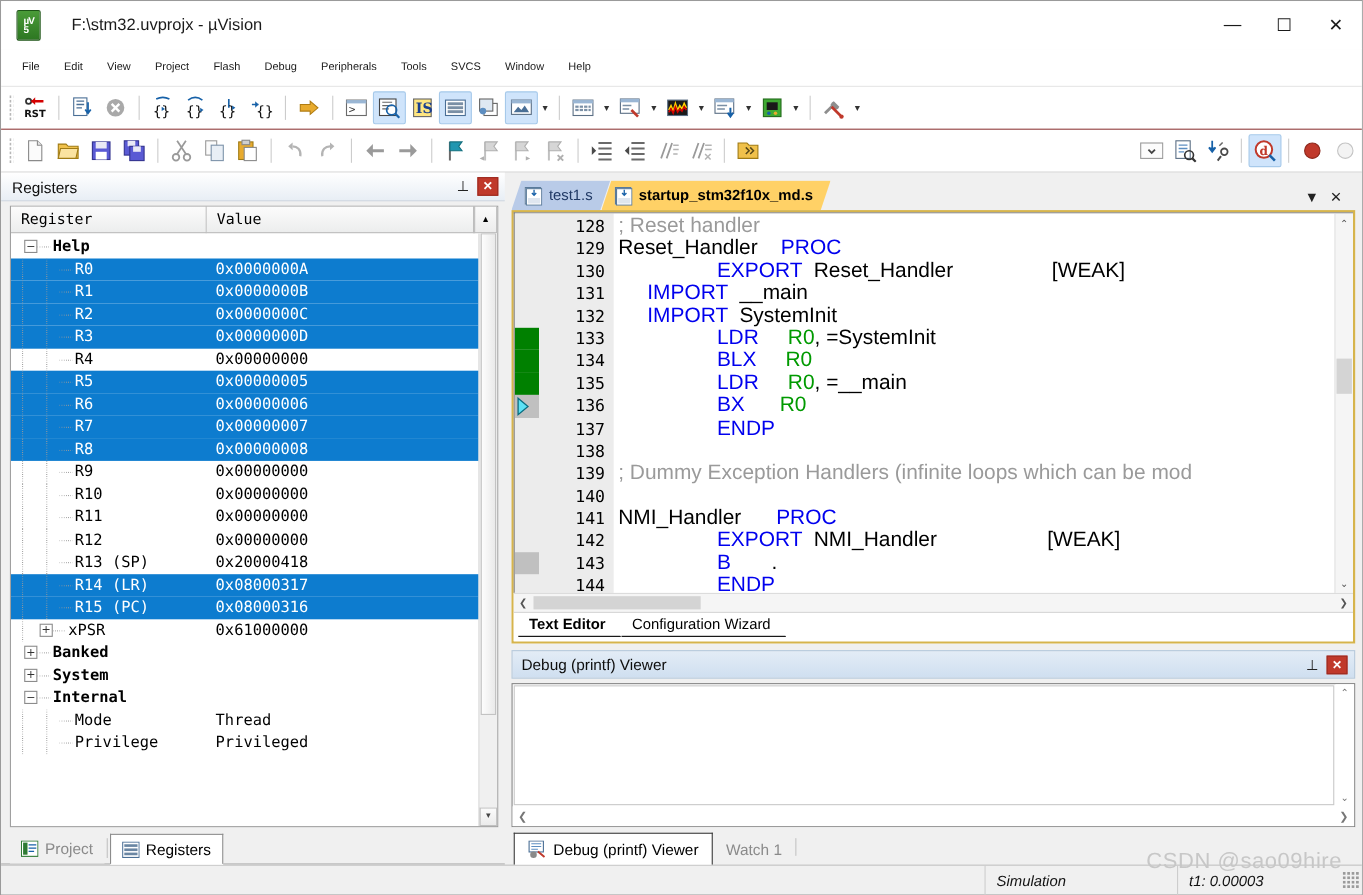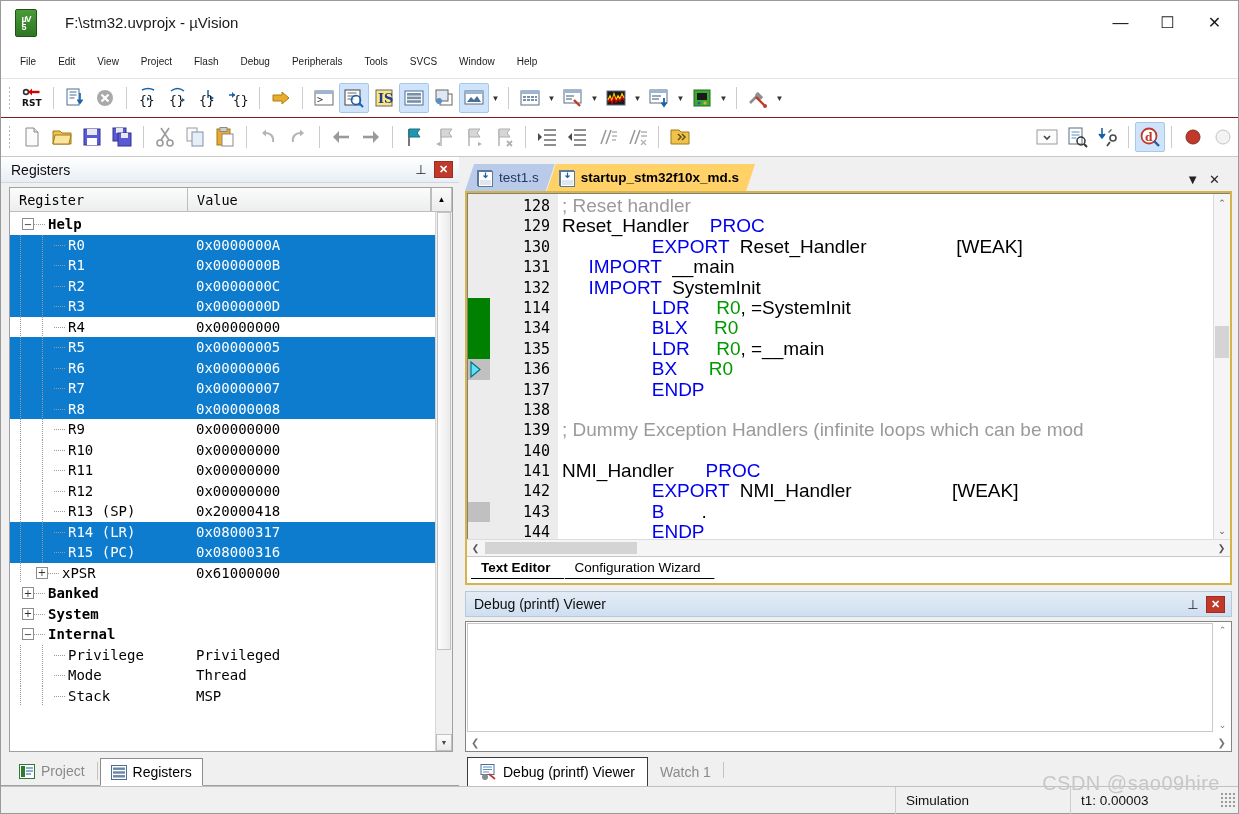--- a/index.html
+++ b/index.html
@@ -284,21 +284,21 @@
     background: #fff; color: #000; border: 1px solid #3a3a3a; border-bottom: none;
     position: relative; z-index: 2;
   }
 
   
   .statusbar {
     height: 27px; flex: 0 0 27px; background: #f0f0f0; border-top: 1px solid #c0c0c0;
     display: flex; align-items: center; position: relative;
   }
   .sb-cell { height: 27px; display: flex; align-items: center; padding: 0 10px;
-    font-size: 13.5px; color: #111; border-left: 1px solid #cdcdcd; }
+    font-size: 13.5px; color: #111; border-left: 1px solid #cdcdcd; font-style: italic; }
   .sb-spacer { flex: 1 1 auto; }
   .sb-grip {
     width: 16px; height: 16px; margin-left: auto; margin-right: 2px;
     background-image: radial-gradient(#9a9a9a 40%, transparent 41%);
     background-size: 4px 4px; background-position: bottom right;
   }
   .watermark {
     position: absolute; right: 18px; bottom: 18px; font-size: 20px; color: #c7c7c7;
     pointer-events: none; user-select: none; letter-spacing: 0.5px; z-index: 30;
   }
@@ -781,30 +781,26 @@
               <div class="reg-row">
                 <div class="reg-name"><div class="indent8"></div><div class="expander">+</div><div class="tree-dash"></div><span style="font-weight: bold;">Banked</span></div>
               </div>
               <div class="reg-row">
                 <div class="reg-name"><div class="indent8"></div><div class="expander">+</div><div class="tree-dash"></div><span style="font-weight: bold;">System</span></div>
               </div>
               <div class="reg-row">
                 <div class="reg-name"><div class="indent8"></div><div class="expander">−</div><div class="tree-dash"></div><span style="font-weight: bold;">Internal</span></div>
               </div>
               <div class="reg-row">
+                <div class="reg-name"><div class="tree-guide dots"></div><div class="tree-guide dots"></div><div class="tree-dash"></div><span>Mode</span></div>
+                <div class="reg-val">Thread</div>
+              </div>
+              <div class="reg-row">
                 <div class="reg-name"><div class="tree-guide dots"></div><div class="tree-guide dots"></div><div class="tree-dash"></div><span>Privilege</span></div>
                 <div class="reg-val">Privileged</div>
-              </div>
-              <div class="reg-row">
-                <div class="reg-name"><div class="tree-guide dots"></div><div class="tree-guide dots"></div><div class="tree-dash"></div><span>Mode</span></div>
-                <div class="reg-val">Thread</div>
-              </div>
-              <div class="reg-row">
-                <div class="reg-name"><div class="tree-guide dots"></div><div class="tree-guide dots"></div><div class="tree-dash"></div><span>Stack</span></div>
-                <div class="reg-val">MSP</div>
               </div>
             </div>
           <div class="reg-vscroll">
             <div class="vs-track">
               <div class="vs-thumb"></div>
             </div>
             <div class="vs-btn">▼</div>
           </div>
         </div>
       </div>
@@ -871,21 +867,21 @@
                     <path d="M3 3l9 7.5L3 18z" fill="#5ce1f5" stroke="#0a6d80" stroke-width="1.2"></path>
                   </svg></div>
                 <div style="position: absolute; left: 0px; width: 22px; height: 20.4px; top: 308px; background: rgb(192, 192, 192);"></div>
               </div>
             <div class="ed-gutter" id="ed-gutter">
                 <div class="cline">128</div>
                 <div class="cline">129</div>
                 <div class="cline">130</div>
                 <div class="cline">131</div>
                 <div class="cline">132</div>
-                <div class="cline">114</div>
+                <div class="cline">133</div>
                 <div class="cline">134</div>
                 <div class="cline">135</div>
                 <div class="cline">136</div>
                 <div class="cline">137</div>
                 <div class="cline">138</div>
                 <div class="cline">139</div>
                 <div class="cline">140</div>
                 <div class="cline">141</div>
                 <div class="cline">142</div>
                 <div class="cline">143</div>

